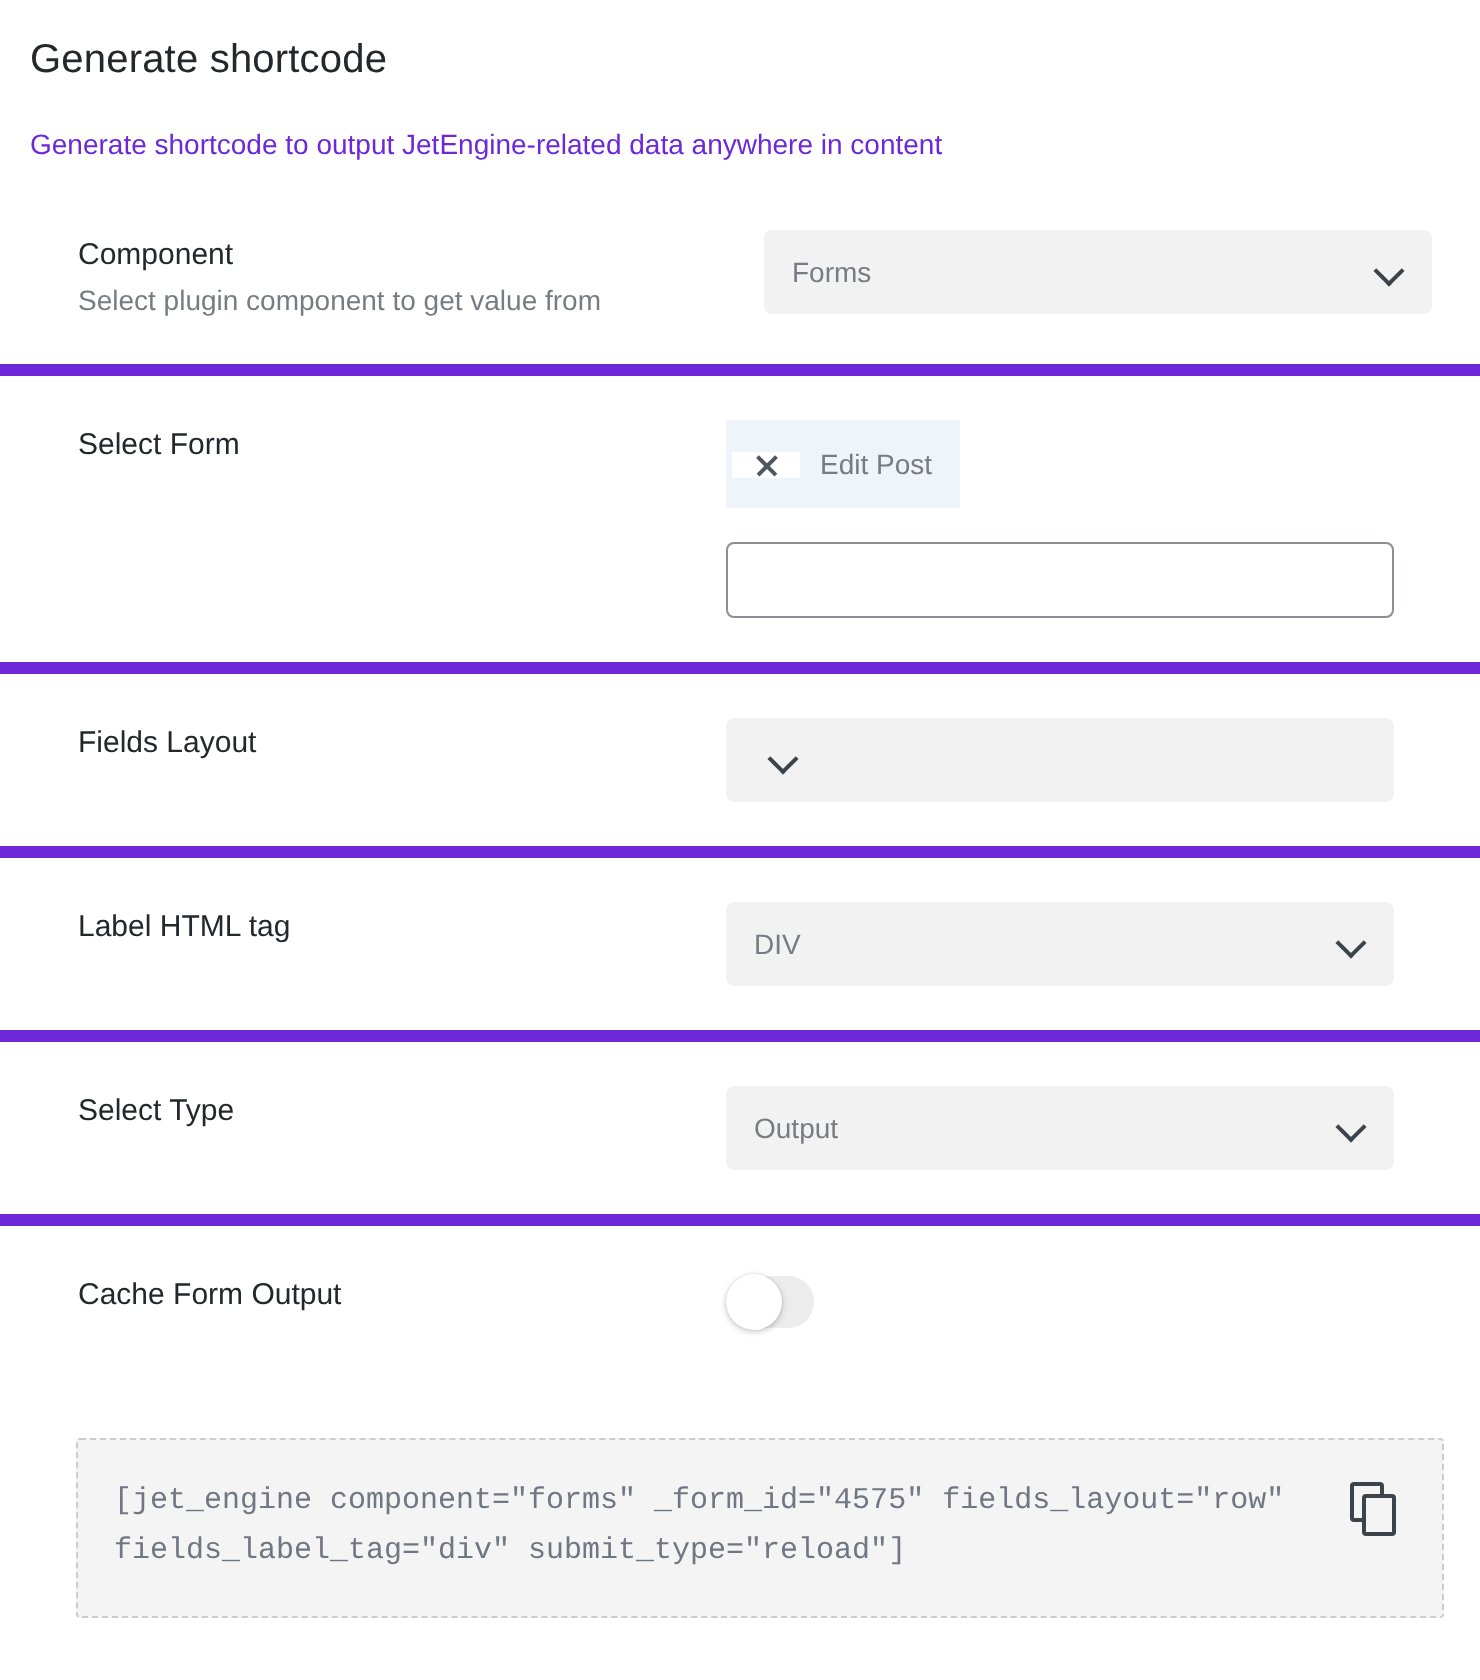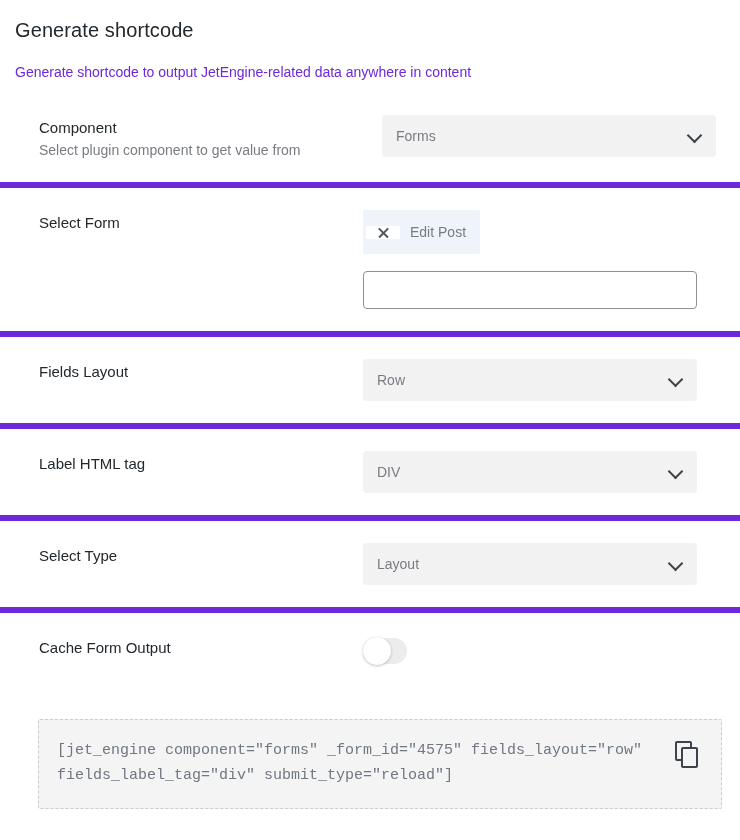--- a/index.html
+++ b/index.html
@@ -307,21 +307,20 @@
         <input class="text-input" type="text" value="" placeholder="" style="">
       </div>
     </div>
 
     <div class="form-row">
       <div class="row-label">
         <div class="label-title">Fields Layout</div>
       </div>
       <div class="row-control">
         <div class="select-box">
-          <span class="select-value">Row</span>
           <span class="chev"></span>
         </div>
       </div>
     </div>
 
     <div class="form-row">
       <div class="row-label">
         <div class="label-title">Label HTML tag</div>
       </div>
       <div class="row-control">
@@ -331,21 +330,21 @@
         </div>
       </div>
     </div>
 
     <div class="form-row">
       <div class="row-label">
         <div class="label-title">Select Type</div>
       </div>
       <div class="row-control">
         <div class="select-box">
-          <span class="select-value">Layout</span>
+          <span class="select-value">Output</span>
           <span class="chev"></span>
         </div>
       </div>
     </div>
 
     <div class="form-row">
       <div class="row-label">
         <div class="label-title">Cache Form Output</div>
       </div>
       <div class="row-control">

